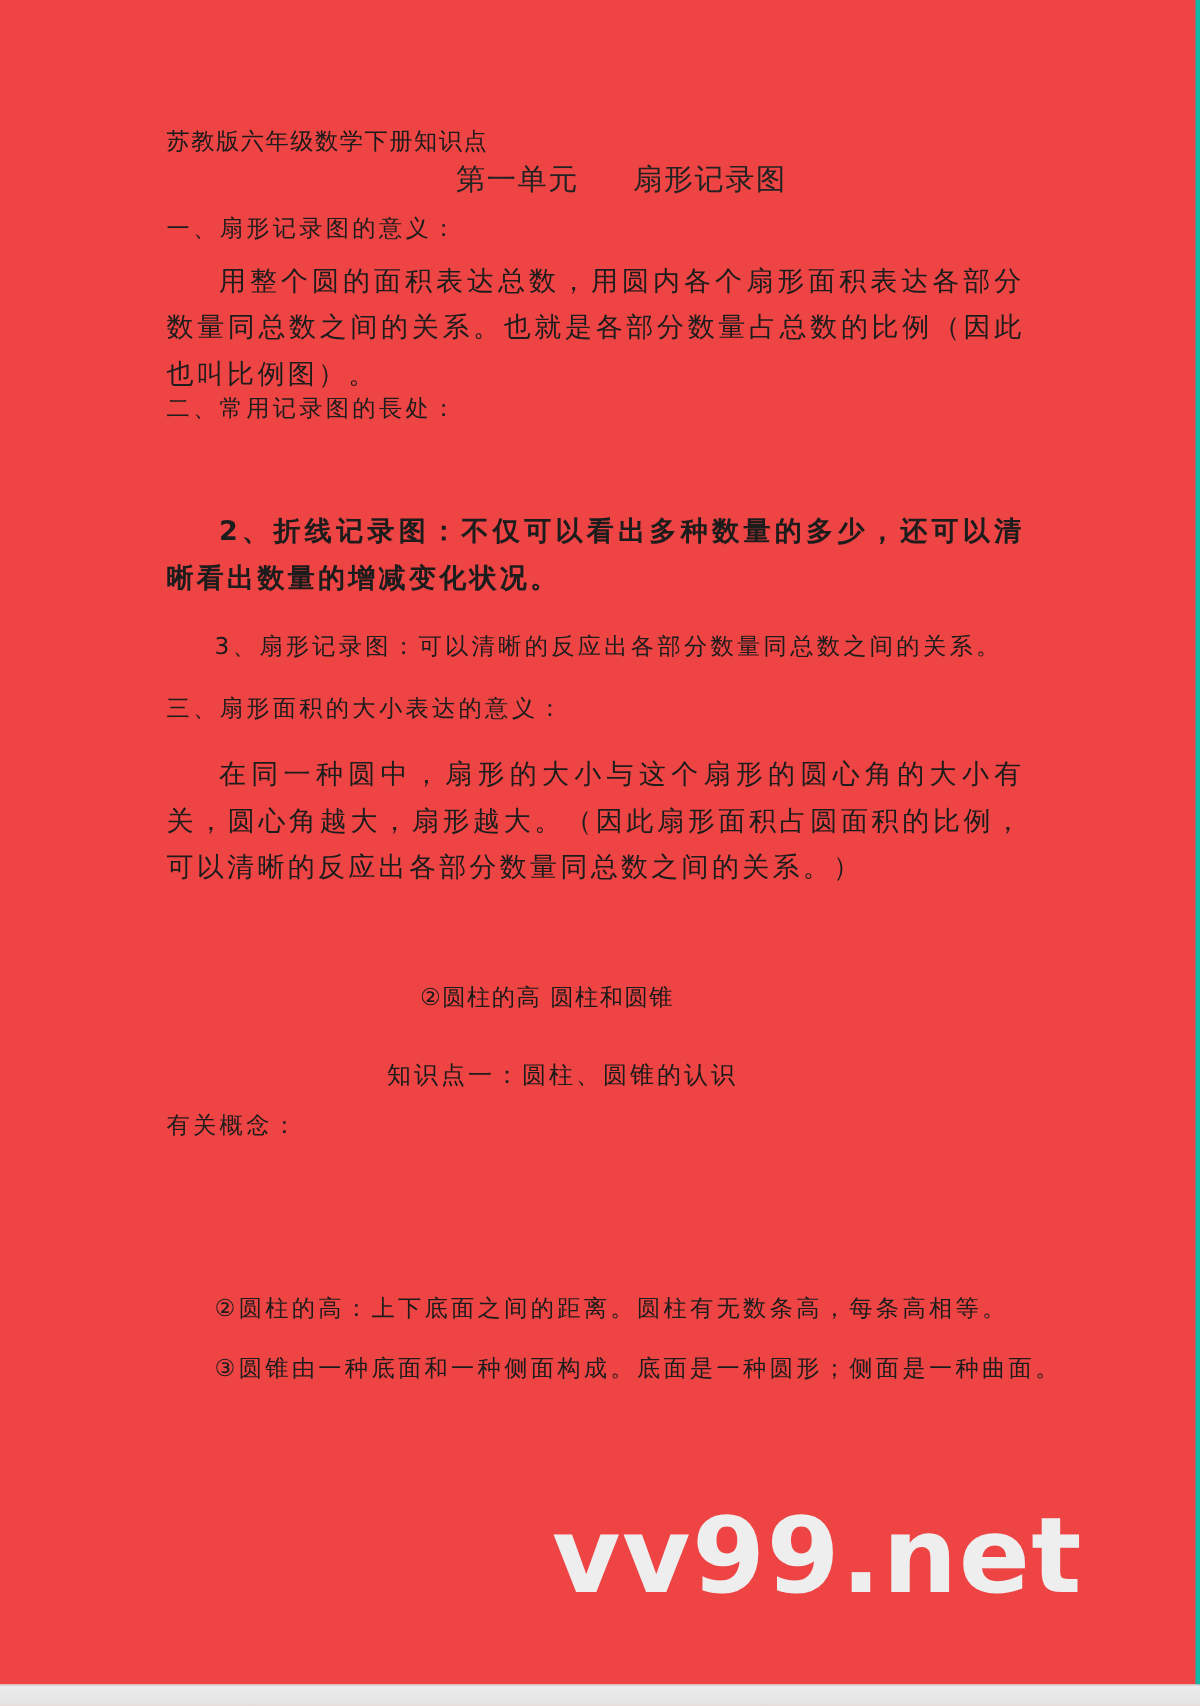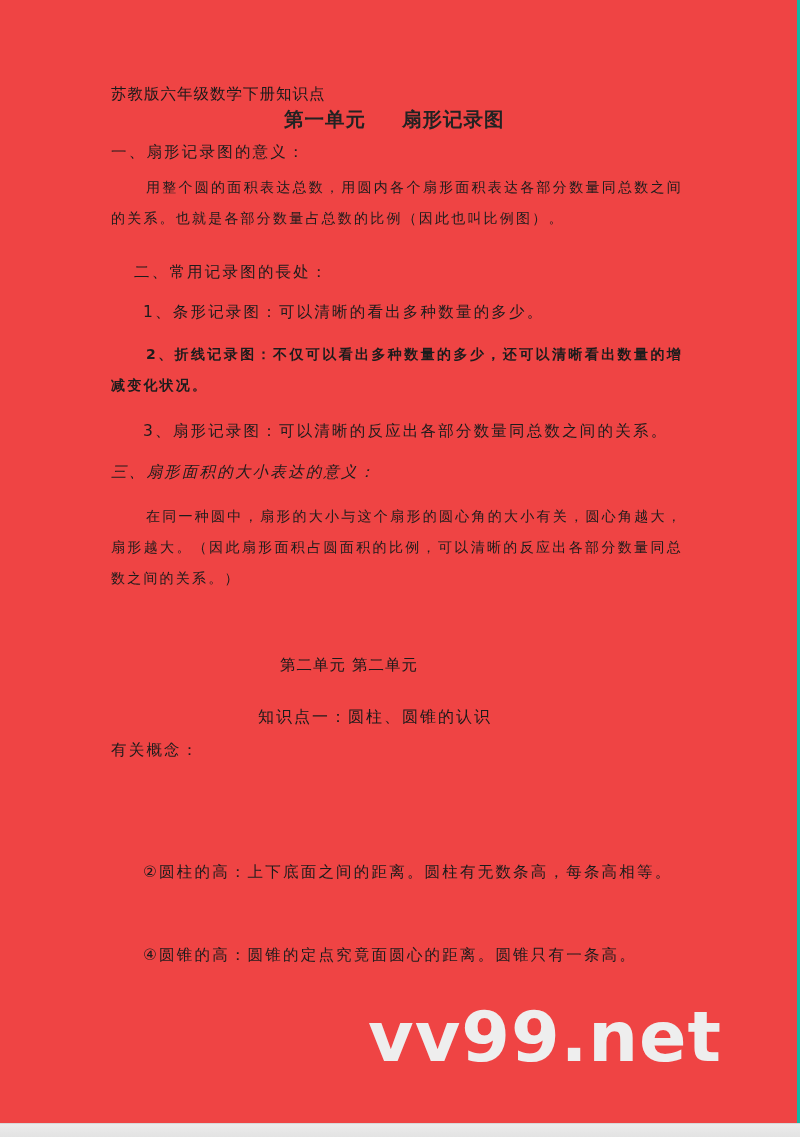--- a/index.html
+++ b/index.html
@@ -40,21 +40,21 @@
       font-size: 15.5px;
       letter-spacing: 2.2px;
       line-height: 31px;
       white-space: nowrap;
       color: #1c1c1c;
     }
     .para {
       position: absolute;
       left: 111px;
       width: 572px;
-      font-size: 14px;
+      font-size: 18px;
       letter-spacing: 2.2px;
       line-height: 31px;
       text-indent: 35px;
       color: #1c1c1c;
       text-align: justify;
       text-justify: inter-character;
     }
     .indent-line {
       position: absolute;
       left: 143px;
@@ -68,27 +68,27 @@
       position: absolute;
       left: 111px;
       top: 80px;
       font-size: 15.5px;
       letter-spacing: 1px;
       line-height: 28px;
       white-space: nowrap;
     }
     .unit1-heading {
       position: absolute;
-      left: 284px;
+      left: 304px;
       top: 104px;
       font-size: 19.5px;
       line-height: 32px;
       white-space: nowrap;
       letter-spacing: 1px;
-      font-weight: bold;
+      font-weight: normal;
       color: #222;
     }
     .unit1-heading .gap {
       display: inline-block;
       width: 36px;
     }
     .unit2-heading {
       position: absolute;
       left: 280px;
       top: 650px;
@@ -127,40 +127,39 @@
   <div class="doc-title">苏教版六年级数学下册知识点</div>
 
   <div class="unit1-heading">
     <span>第一单元</span><span class="gap"></span><span>扇形记录图</span>
   </div>
 
   <div class="line" style="top:137px;">一、扇形记录图的意义：</div>
 
   <div class="para" style="top:172px;">用整个圆的面积表达总数，用圆内各个扇形面积表达各部分数量同总数之间的关系。也就是各部分数量占总数的比例（因此也叫比例图）。</div>
 
-  <div class="line" style="top:257px;margin-left:23px;">二、常用记录图的長处：</div>
+  <div class="line" style="top:257px;">二、常用记录图的長处：</div>
 
-  <div class="indent-line" style="top:297px;">1、条形记录图：可以清晰的看出多种数量的多少。</div>
 
   <div class="para" style="top:339px;font-weight:bold;">2、折线记录图：不仅可以看出多种数量的多少，还可以清晰看出数量的增减变化状况。</div>
 
   <div class="indent-line" style="top:416px;">3、扇形记录图：可以清晰的反应出各部分数量同总数之间的关系。</div>
 
-  <div class="line" style="top:457px;font-style:italic;">三、扇形面积的大小表达的意义：</div>
+  <div class="line" style="top:457px;">三、扇形面积的大小表达的意义：</div>
 
   <div class="para" style="top:501px;">在同一种圆中，扇形的大小与这个扇形的圆心角的大小有关，圆心角越大，扇形越大。（因此扇形面积占圆面积的比例，可以清晰的反应出各部分数量同总数之间的关系。）</div>
 
-  <div class="unit2-heading">第二单元 第二单元</div>
+  <div class="unit2-heading">②圆柱的高 圆柱和圆锥</div>
 
   <div class="kp-heading">知识点一：圆柱、圆锥的认识</div>
 
   <div class="line" style="top:735px;">有关概念：</div>
 
 
   <div class="indent-line" style="top:857px;">②圆柱的高：上下底面之间的距离。圆柱有无数条高，每条高相等。</div>
 
+  <div class="indent-line" style="top:897px;">③圆锥由一种底面和一种侧面构成。底面是一种圆形；侧面是一种曲面。</div>
 
-  <div class="indent-line" style="top:940px;">④圆锥的高：圆锥的定点究竟面圆心的距离。圆锥只有一条高。</div>
 
   <div class="watermark">vv99.net</div>
 </div>
 
 <div class="bottom-band"></div>
 
 </body></html>

